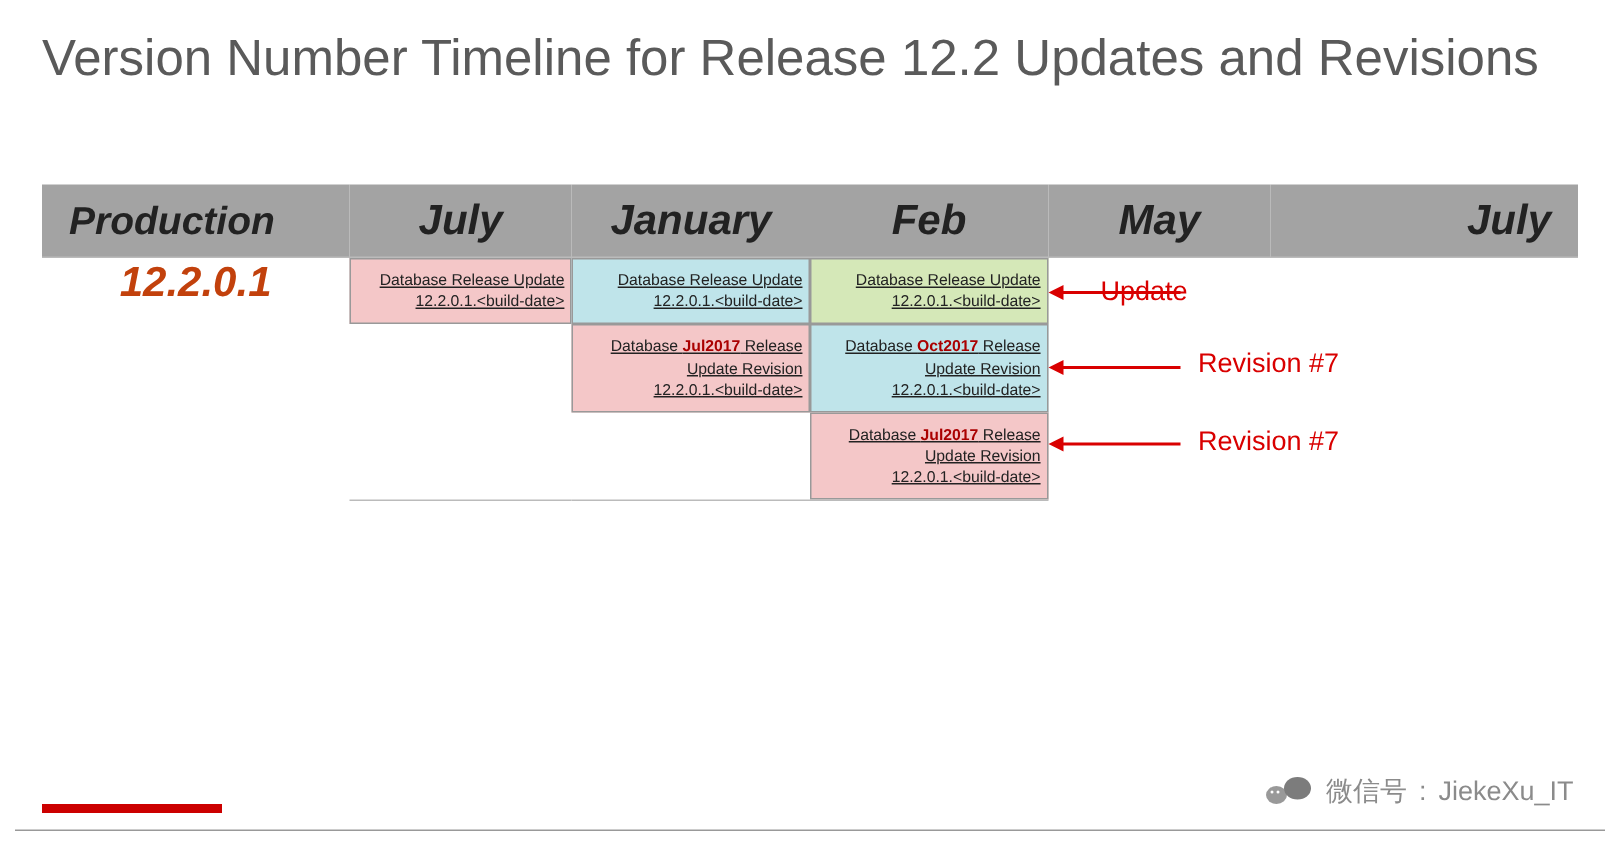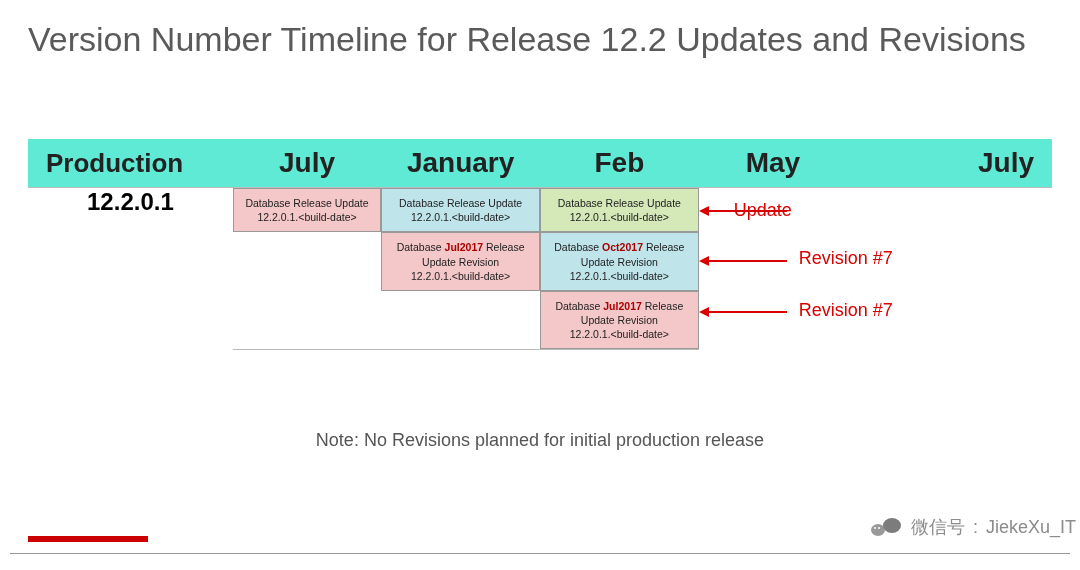--- a/index.html
+++ b/index.html
@@ -12,58 +12,61 @@
     overflow: hidden;
   }
   .slide {
     padding: 20px 28px 10px 28px;
   }
   .title {
     font-size: 34px;
     color: #5a5a5a;
     font-weight: 400;
     line-height: 1.15;
-    margin-bottom: 80px;
+    margin-bottom: 64px;
   }
   .timeline-table {
     width: 100%;
     border-collapse: collapse;
   }
   .header-row {
-    background: #5eead4;
+    background: #a3a3a3;
+    font-style: italic;
   }
   .header-row td {
     font-size: 28px;
     font-weight: 700;
     color: #222;
     text-align: center;
     padding: 8px 4px;
     border-bottom: 1px solid #bbb;
   }
   .header-row td.prod { text-align: left; padding-left: 18px; font-size: 26px; }
   .header-row td.last { text-align: right; padding-right: 18px; }
   .body-row td {
     vertical-align: top;
     padding: 0;
     text-align: center;
   }
   .version-cell {
-    font-size: 24px;
+    font-size: 28px;
     font-weight: 700;
-    color: #000000;
+    color: #c2410c;
     text-align: center;
     padding-top: 14px;
+    font-style: italic;
   }
   .cell-box {
     border: 1px solid #999;
     font-size: 10.5px;
     line-height: 1.35;
     padding: 7px 4px;
     color: #222;
-    text-align: center;
+    text-align: right;
+    text-decoration: underline;
   }
   .pink  { background: #f4c7c8; }
   .blue  { background: #bfe4ea; }
   .green { background: #d5e8b8; }
   .label-col {
     position: relative;
   }
   .lbl {
     color: #d90000;
     font-size: 18px;
@@ -103,21 +106,21 @@
     background: #c00;
   }
   .bottom-line {
     position: absolute;
     left: 10px; right: 10px; bottom: 16px;
     height: 1px;
     background: #999;
   }
   .watermark {
     position: absolute;
-    right: 4px;
+    right: 31px;
     bottom: 30px;
     display: flex;
     align-items: center;
     gap: 8px;
     color: #777;
     font-size: 18px;
     opacity: 0.85;
   }
   .wm-icon {
     width: 32px; height: 26px;
@@ -215,21 +218,20 @@
         <div class="cell-box pink">
           <span>Database </span><b class="red">Jul2017</b><span> Release</span><br>
           <span>Update Revision</span><br>
           <span>12.2.0.1.&lt;build-date&gt;</span>
         </div>
       </td>
     </tr>
   </tbody>
     </table>
 
-  <div class="note">Note:  No Revisions planned for initial production release</div>
 </div>
 
 <div class="redbar"></div>
 <div class="bottom-line"></div>
 
 <div class="watermark">
   <div class="wm-icon">
     <div class="bubble b1"></div>
     <div class="bubble b2"></div>
     <div class="dots">

